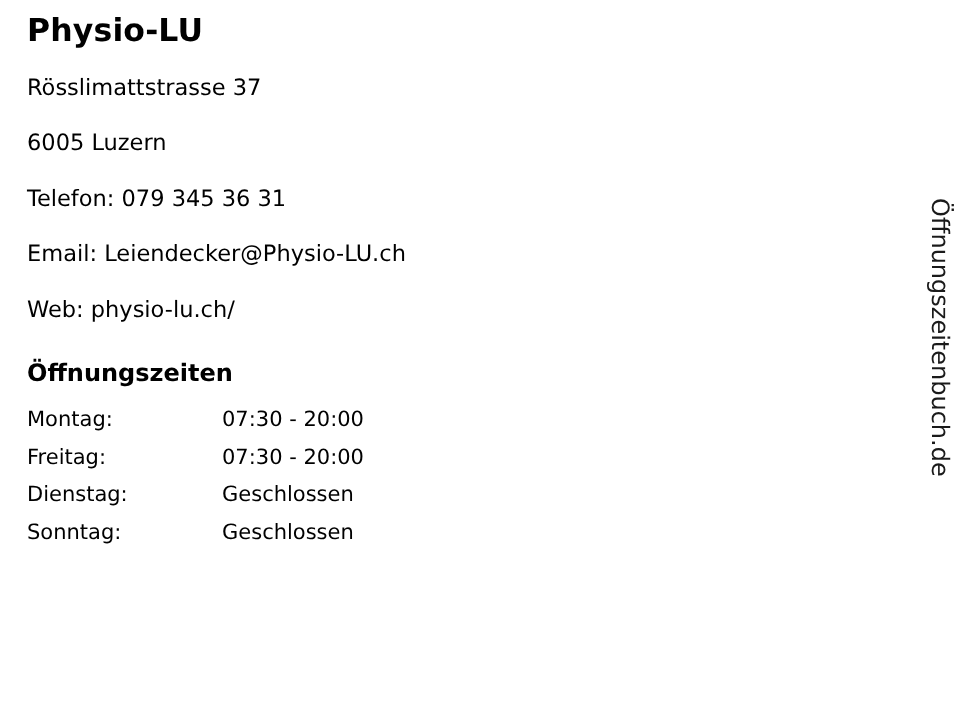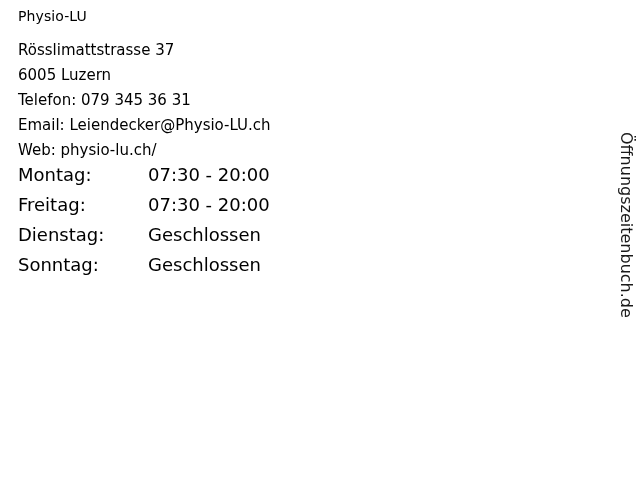--- a/index.html
+++ b/index.html
@@ -15,41 +15,41 @@
     position: relative;
     overflow: hidden;
   }
   .page {
     position: absolute;
     left: 18px;
     top: 8px;
     width: 580px;
   }
   .business-title {
-    font-size: 14px;
-    font-weight: normal;
+    font-size: 21px;
+    font-weight: bold;
     margin: 0 0 16px 0;
     letter-spacing: 0.1px;
   }
   .address-block {
     font-size: 15px;
     line-height: 21px;
   }
   .address-line {
-    margin: 4px 0 3px 0;
+    margin: 16px 0 3px 0;
     white-space: nowrap;
   }
   .hours-title {
     font-size: 16px;
     font-weight: bold;
     margin: 22px 0 14px 0;
   }
   table.hours {
     border-collapse: collapse;
-    font-size: 18px;
+    font-size: 14px;
   }
   table.hours td {
     padding: 0 0 9px 0;
     vertical-align: top;
     white-space: nowrap;
   }
   table.hours td.day {
     width: 122px;
     padding-right: 8px;
   }
@@ -77,20 +77,21 @@
   <h1 class="business-title">Physio-LU</h1>
 
   <div class="address-block">
     <div class="address-line">Rösslimattstrasse 37</div>
     <div class="address-line">6005 Luzern</div>
     <div class="address-line">Telefon: 079 345 36 31</div>
     <div class="address-line">Email: Leiendecker@Physio-LU.ch</div>
     <div class="address-line">Web: physio-lu.ch/</div>
   </div>
 
+  <h2 class="hours-title">Öffnungszeiten</h2>
 
   <table class="hours">
     <tbody>
       <tr>
         <td class="day">Montag:</td>
         <td class="time">07:30 - 20:00</td>
       </tr>
       <tr>
         <td class="day">Freitag:</td>
         <td class="time">07:30 - 20:00</td>

